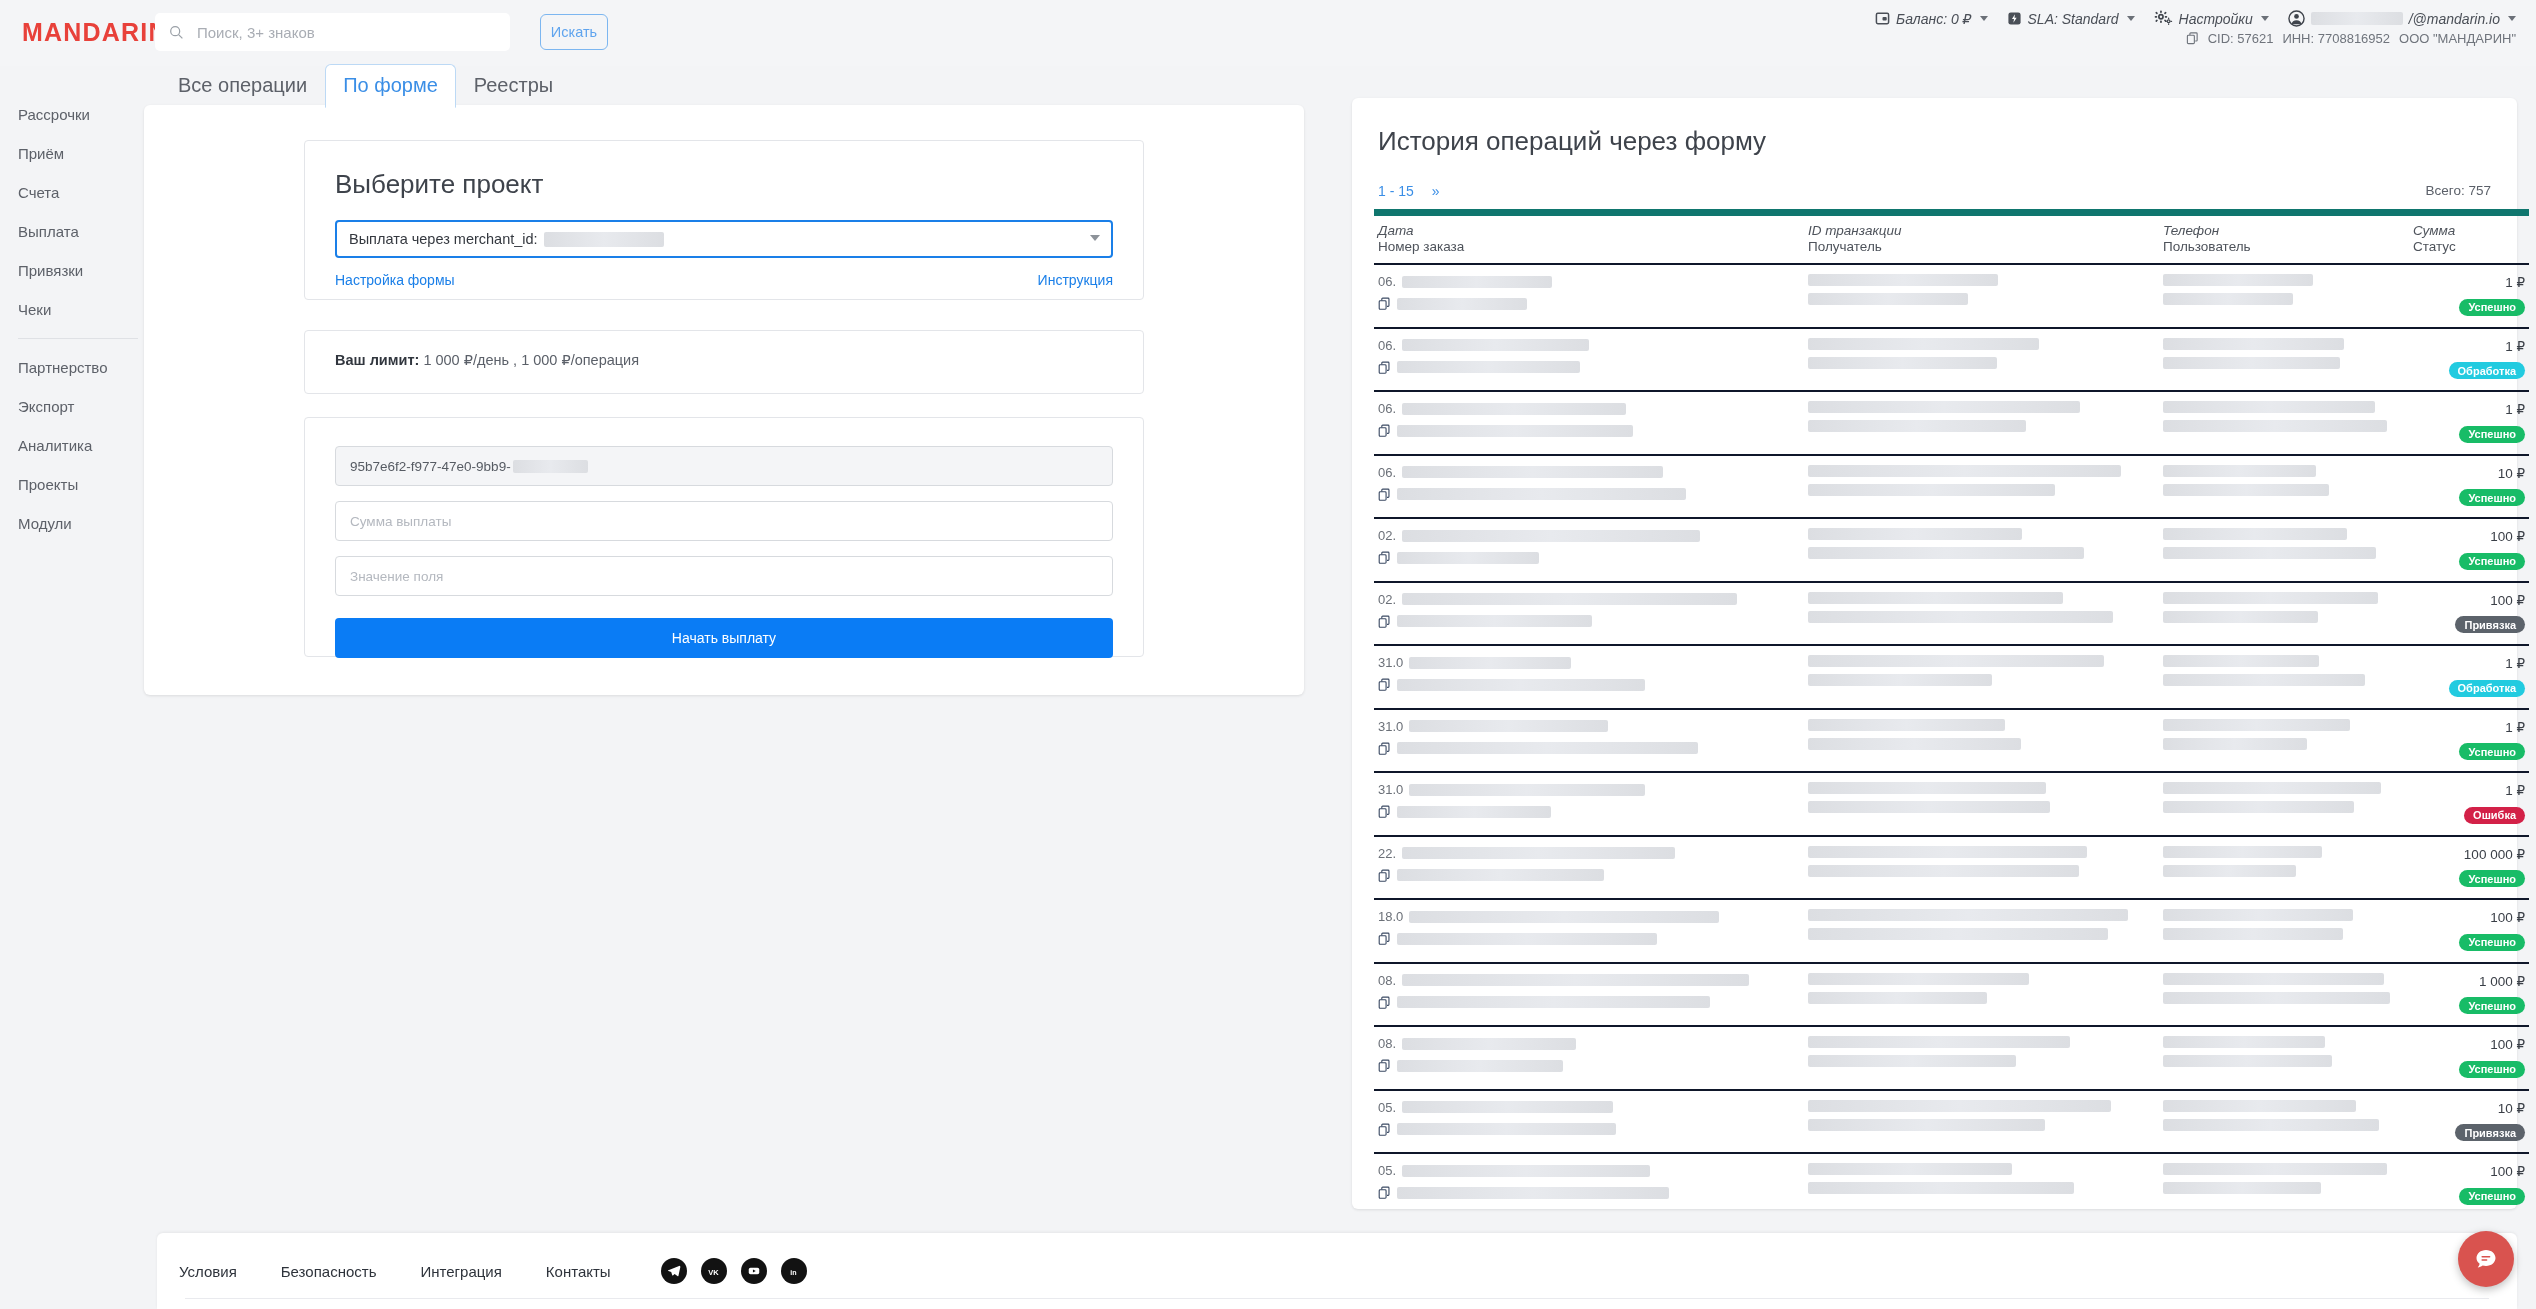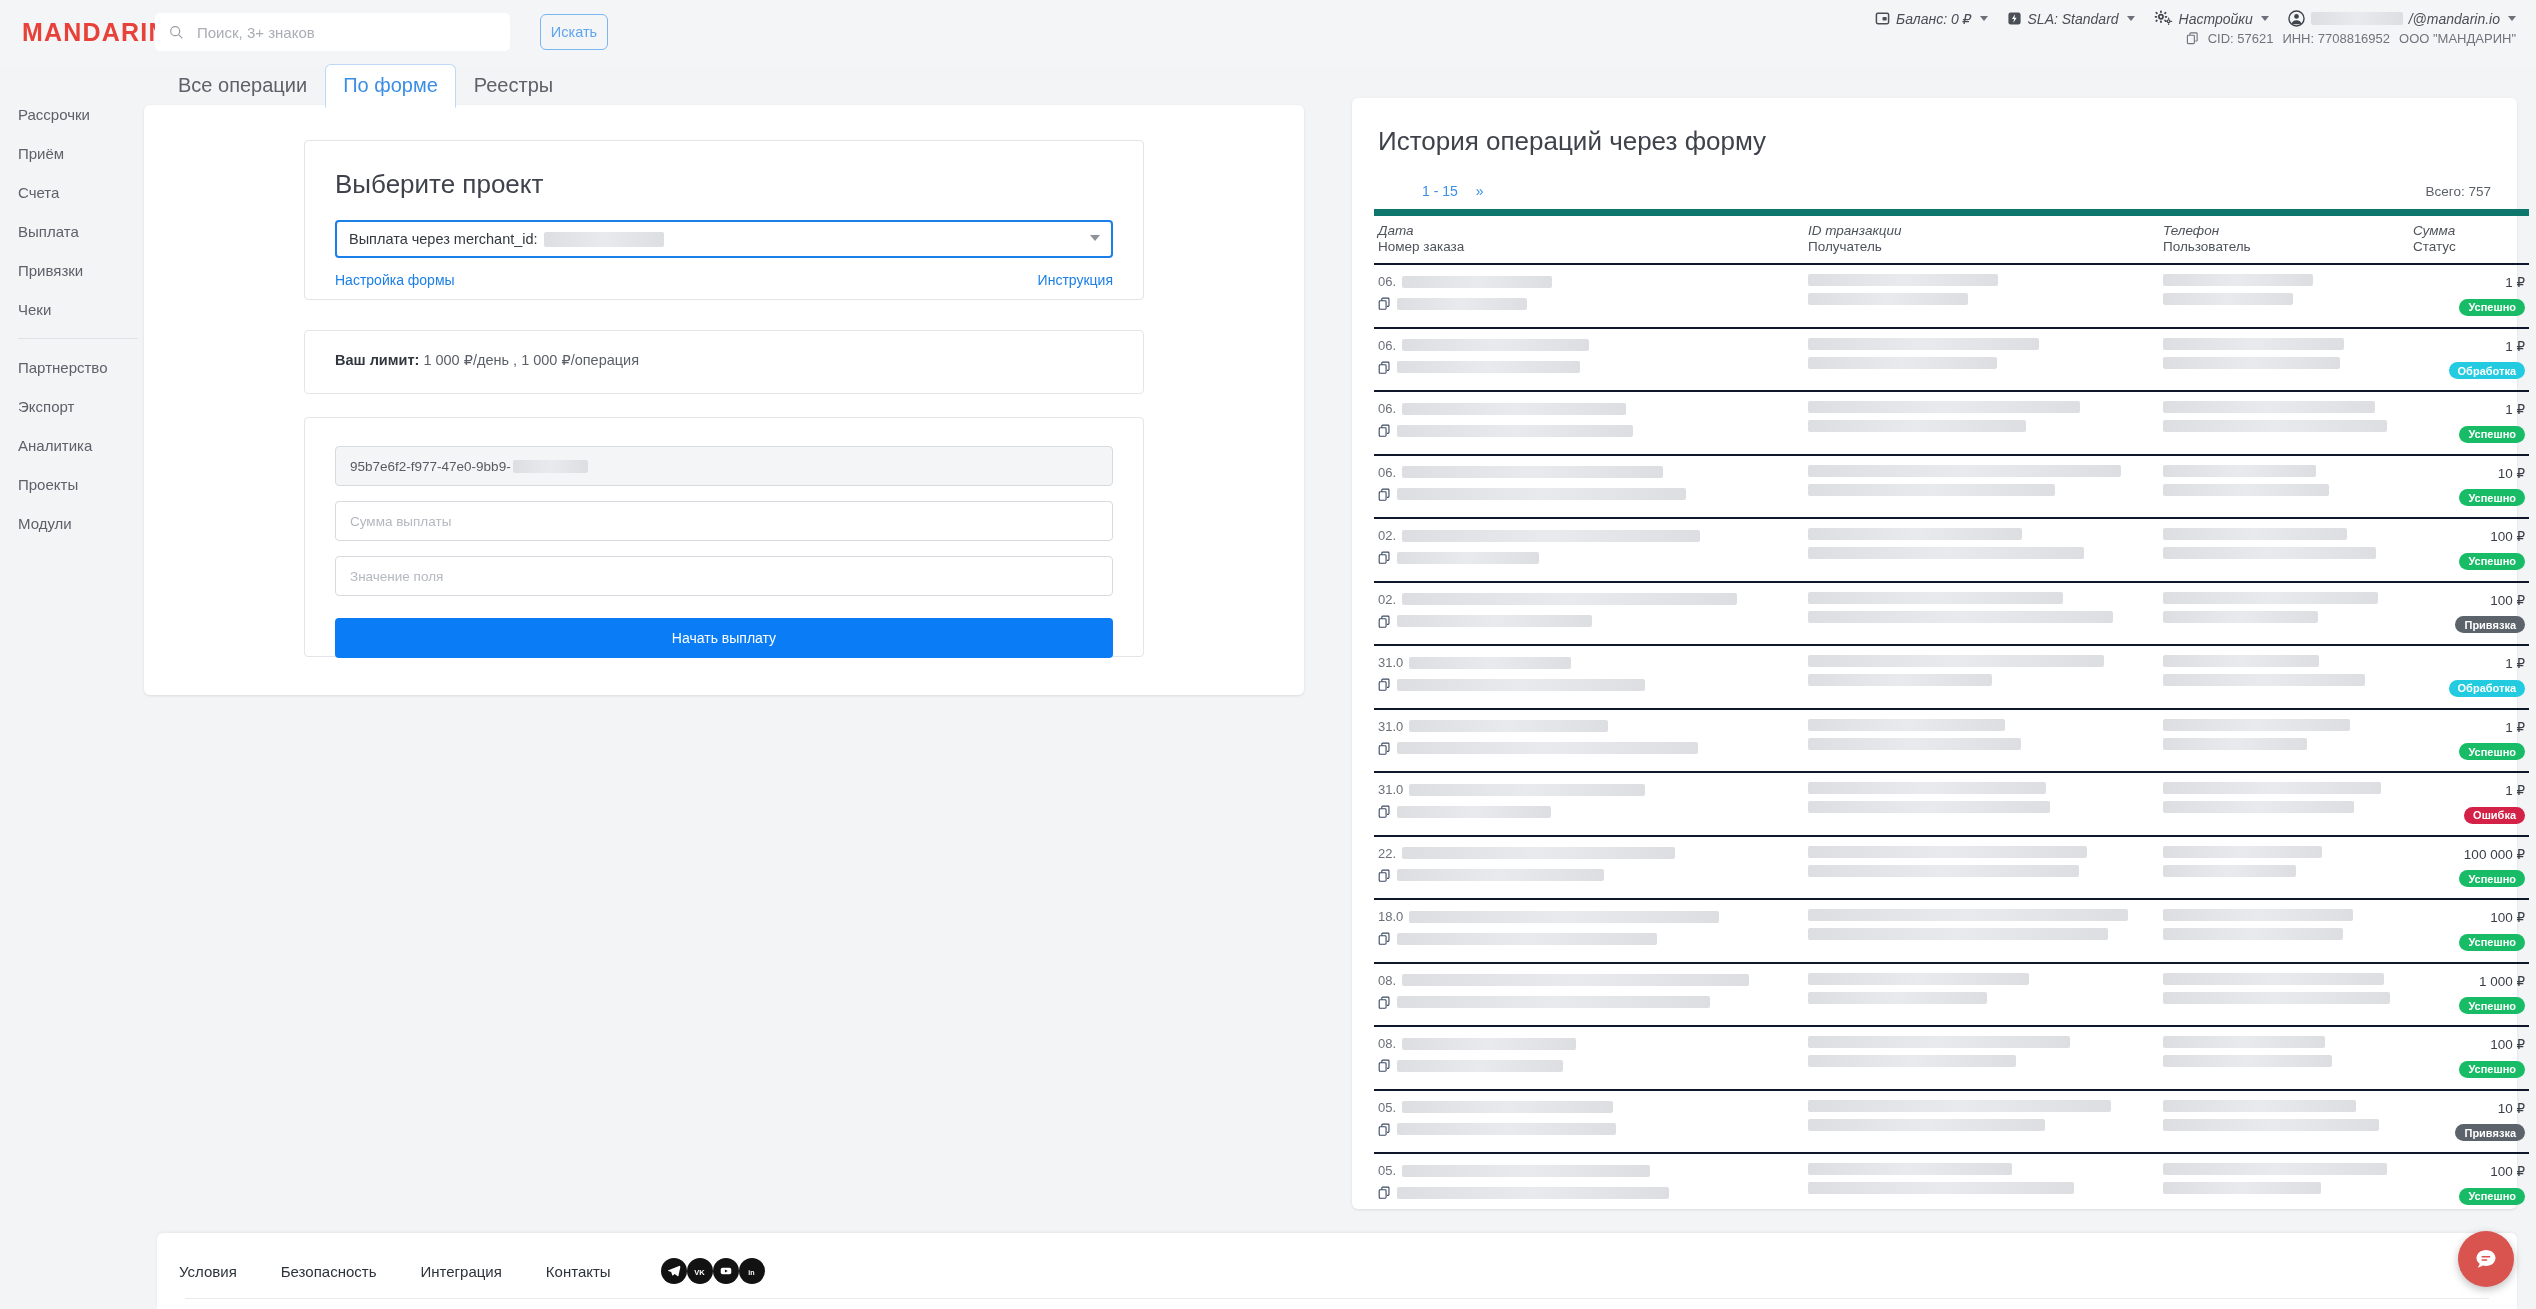--- a/index.html
+++ b/index.html
@@ -120,21 +120,21 @@
     display: flex; align-items: center; justify-content: center;
   }
 
   
   .card-right {
     position: absolute; left: 1352px; top: 98px; width: 1165px; height: 1111px;
     background: #fff; border-radius: 6px; box-shadow: 0 1px 3px rgba(0,0,0,.10);
     padding: 0 22px;
   }
   .hist-title { font-size: 26px; color: #3e434b; padding: 28px 0 0 4px; }
-  .pager-row { display: flex; justify-content: space-between; align-items: center; margin-top: 26px; padding: 0 4px; margin-left: 44px; }
+  .pager-row { display: flex; justify-content: space-between; align-items: flex-start; margin-top: 26px; padding: 0 4px; }
   .pager { display: flex; align-items: center; gap: 18px; font-size: 14px; color: #3a8ee6; }
   .pager span { cursor: pointer; }
   .total { font-size: 13.5px; color: #5b6069; }
 
   table.hist { width: 100%; border-collapse: collapse; margin-top: 10px; table-layout: fixed; }
   table.hist th {
     text-align: left; font-weight: 400; font-size: 13.5px; color: #4e535b;
     padding: 7px 4px; vertical-align: top; border-top: 1px solid #e4e6ea;
   }
   table.hist th.first-line { border-top: 7px solid #0f766e; padding-bottom: 1px; font-style: italic; }
@@ -157,21 +157,21 @@
   .badge-wrap { text-align: right; }
 
   
   .footer {
     position: absolute; left: 157px; top: 1233px; width: 2360px; height: 76px;
     background: #fff; border-radius: 6px 6px 0 0; box-shadow: 0 -1px 3px rgba(0,0,0,.06);
     display: flex; align-items: center; padding: 0 14px;
   }
   .foot-links { display: flex; align-items: center; gap: 44px; margin-left: 8px; }
   .foot-link { font-size: 15px; color: #2e333b; cursor: pointer; }
-  .socials { display: flex; align-items: center; gap: 0; margin-left: 50px; }
+  .socials { display: flex; align-items: center; gap: 14px; margin-left: 50px; }
   .soc {
     width: 26px; height: 26px; border-radius: 50%; background: #121212;
     display: flex; align-items: center; justify-content: center; cursor: pointer;
   }
   .foot-rule { position: absolute; left: 28px; right: 28px; bottom: 10px; height: 1px; background: #e9eaee; }
 
   .chat-fab {
     position: absolute; right: 22px; bottom: 22px;
     width: 56px; height: 56px; border-radius: 50%;
     background: #d9534f; box-shadow: 0 3px 9px rgba(0,0,0,.25);

